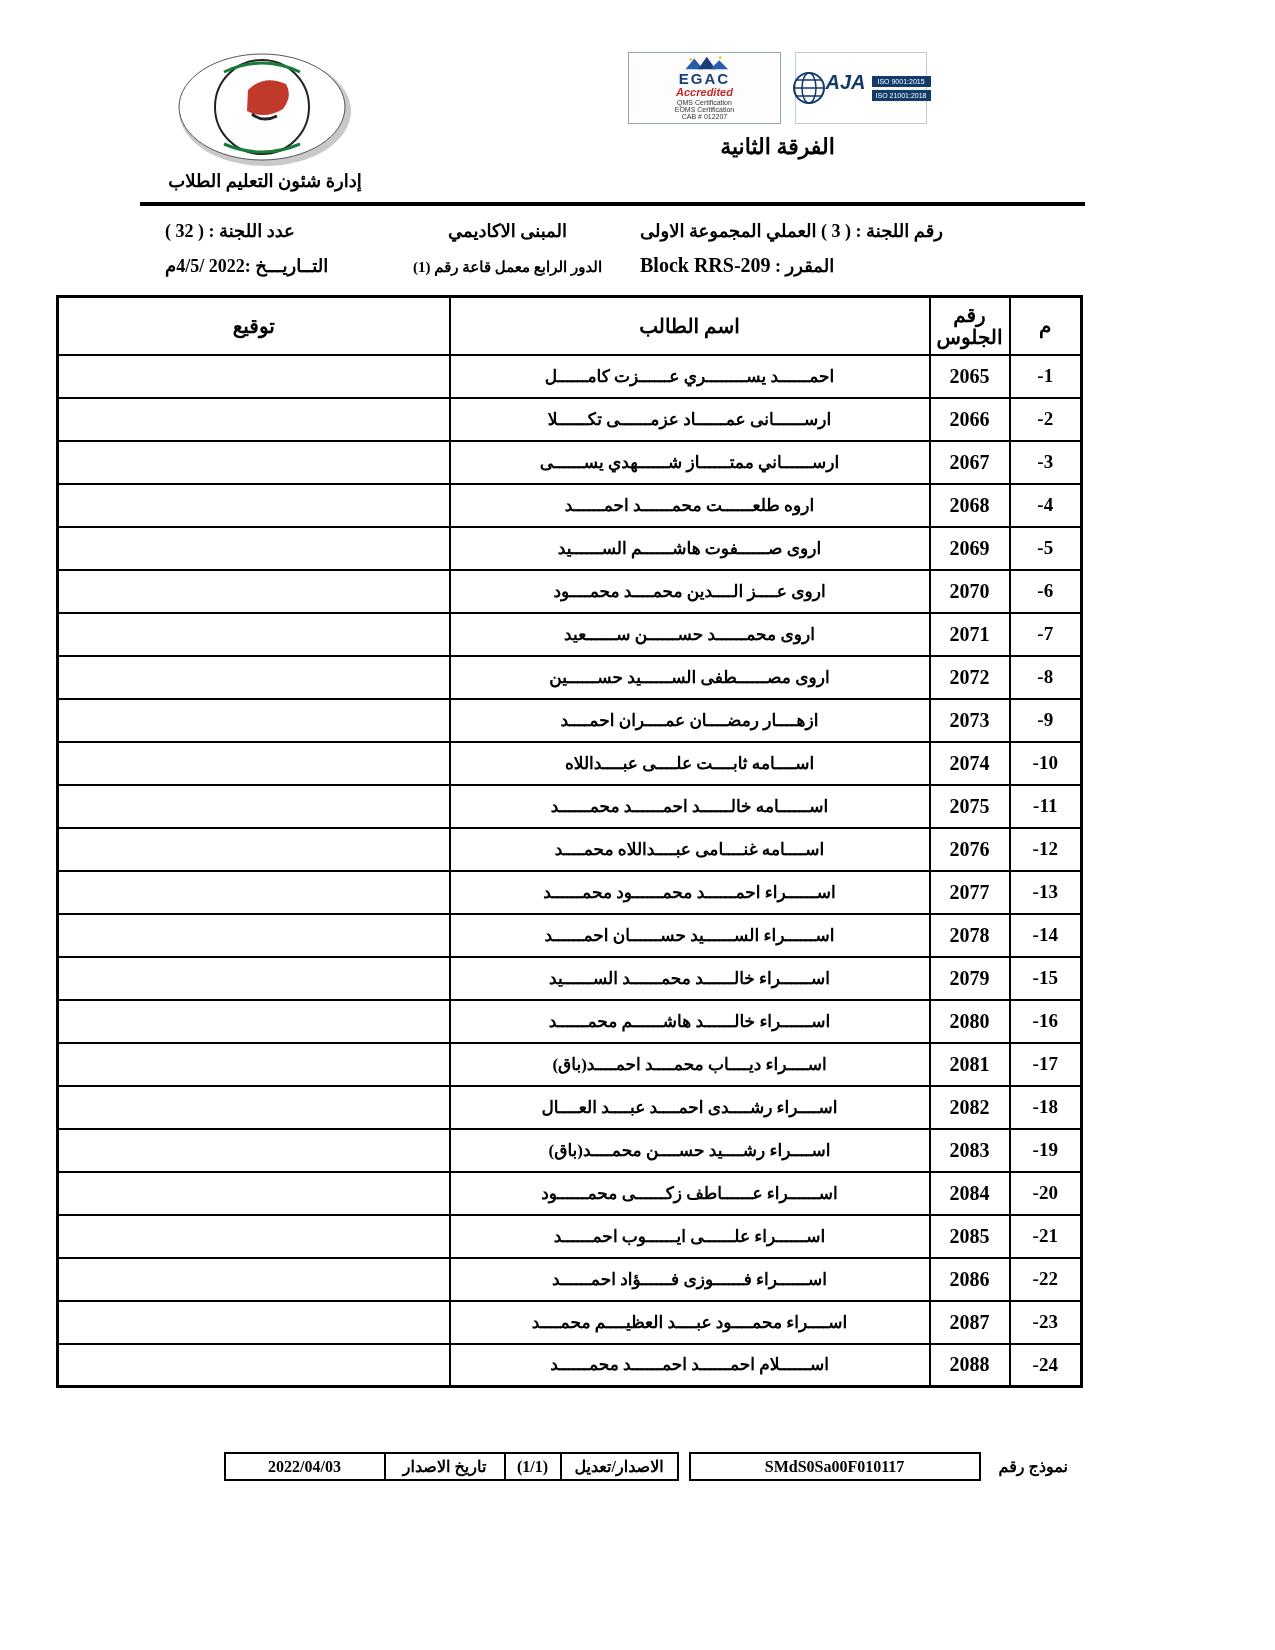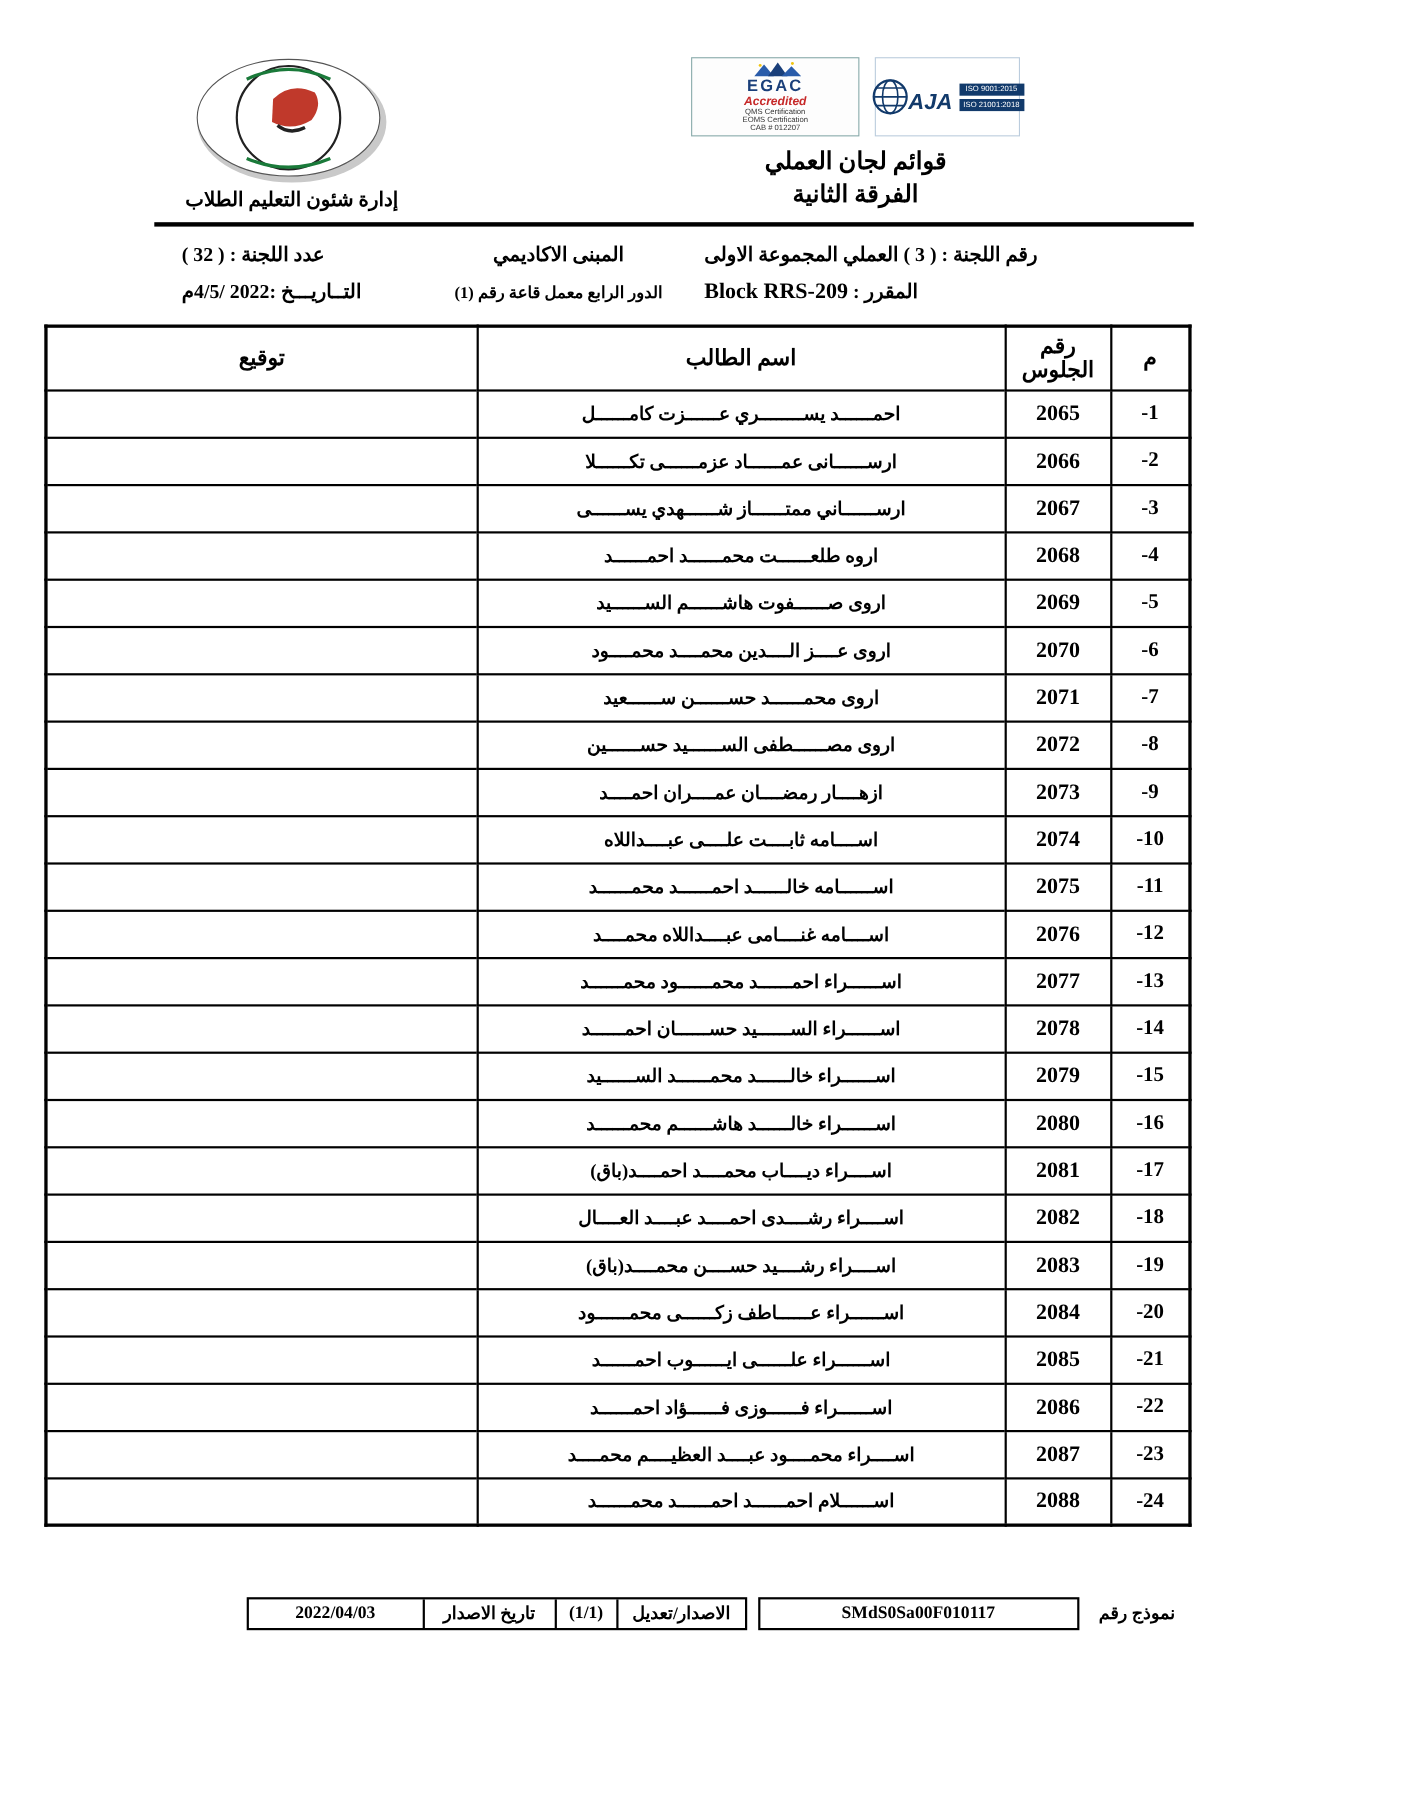--- a/index.html
+++ b/index.html
@@ -22,21 +22,21 @@
     font-family: "Liberation Sans", sans-serif; direction: ltr; line-height: 1.05;
   }
   .egac-name { font-weight: bold; color: #1a3f7a; font-size: 15px; letter-spacing: 2px; }
   .egac-accredited { color: #c62828; font-style: italic; font-weight: bold; font-size: 11px; }
   .egac-details { font-size: 7px; color: #333; text-align: center; }
   .aja-badge {
     width: 132px; height: 72px; border: 1px solid #bcd; background: #fff;
     display: flex; align-items: center; justify-content: center; gap: 6px;
     font-family: "Liberation Sans", sans-serif; direction: ltr; padding: 4px;
   }
-  .aja-left { display: flex; align-items: flex-end; gap: 0; }
+  .aja-left { display: flex; align-items: flex-start; gap: 0; }
   .aja-name { font-weight: bold; font-style: italic; color: #123a6b; font-size: 20px; }
   .aja-isos { display: flex; flex-direction: column; gap: 3px; }
   .aja-isos div { background: #123a6b; color: #fff; font-size: 7px; padding: 2px 4px; white-space: nowrap; }
   .title-line { font-weight: bold; font-size: 22px; line-height: 1.35; }
   .admin-block { flex: 0 0 300px; text-align: center; }
   .admin-logo svg { display: block; margin: 0 auto; }
   .admin-label { font-weight: bold; font-size: 18px; margin-top: 2px; }
   
   .rule { border-top: 4px solid #000; margin: 10px 190px 0 140px; }
   
@@ -55,21 +55,21 @@
     border-collapse: collapse; table-layout: fixed;
     width: 960px; margin: 18px 192px 0 123px;
     border: 3px solid #000;
   }
   table.roster th, table.roster td {
     border: 2px solid #000; text-align: center; vertical-align: middle;
     overflow: hidden; padding: 0 4px;
   }
   table.roster thead th { height: 58px; font-size: 20px; font-weight: bold; line-height: 1.1; }
   th.c-no  { width: 72px; }
-  th.c-seat{ width: 96px; }
+  th.c-seat{ width: 80px; }
   th.c-name{ width: 480px; }
   th.c-sign{ width: 392px; }
   table.roster tbody td { height: 43px; }
   td.c-no   { font-size: 19px; font-weight: bold; }
   td.c-seat { font-size: 20px; font-weight: bold; }
   td.c-name { font-size: 17px; font-weight: bold; white-space: nowrap; }
   
   .docfooter {
     display: flex; align-items: stretch; margin: 64px 195px 0 120px;
     font-weight: bold; font-size: 16px;
@@ -125,21 +125,20 @@
               <path d="M2 17h30M4 9h26M4 25h26" stroke="#123a6b" stroke-width="1.5" fill="none"></path>
             </svg>
             <span class="aja-name">AJA</span>
           </div>
           <div class="aja-isos">
             <div>ISO 9001:2015</div>
             <div>ISO 21001:2018</div>
           </div>
         </div>
       </div>
-      <div class="title-line">قوائم لجان العملي</div>
       <div class="title-line">الفرقة الثانية</div>
     </div>
 
     <div class="admin-block">
       <div class="admin-logo">
         <svg width="178" height="116" viewBox="0 0 178 116" aria-hidden="true">
           <ellipse cx="89" cy="59" rx="86" ry="55" fill="#c9c9c9"></ellipse>
           <ellipse cx="86" cy="55" rx="83" ry="53" fill="#ffffff" stroke="#555" stroke-width="1"></ellipse>
           <circle cx="86" cy="55" r="47" fill="#ffffff" stroke="#222" stroke-width="2"></circle>
           <path d="M86 12 a43 43 0 1 0 0 86 a34 34 0 1 1 0 -86 Z" fill="#cf2030"></path>

